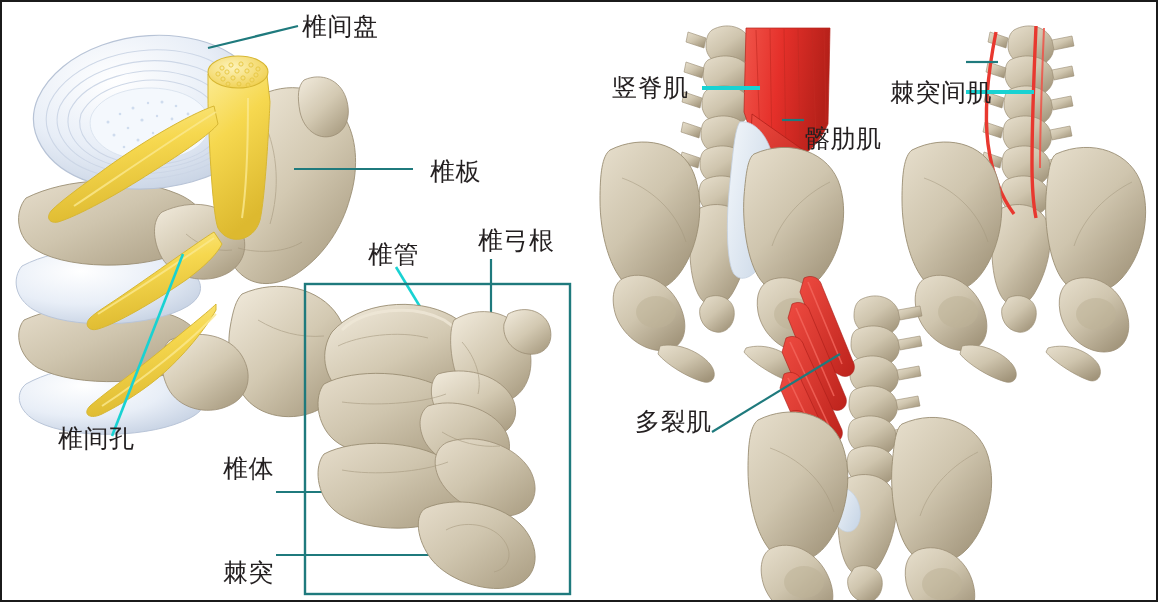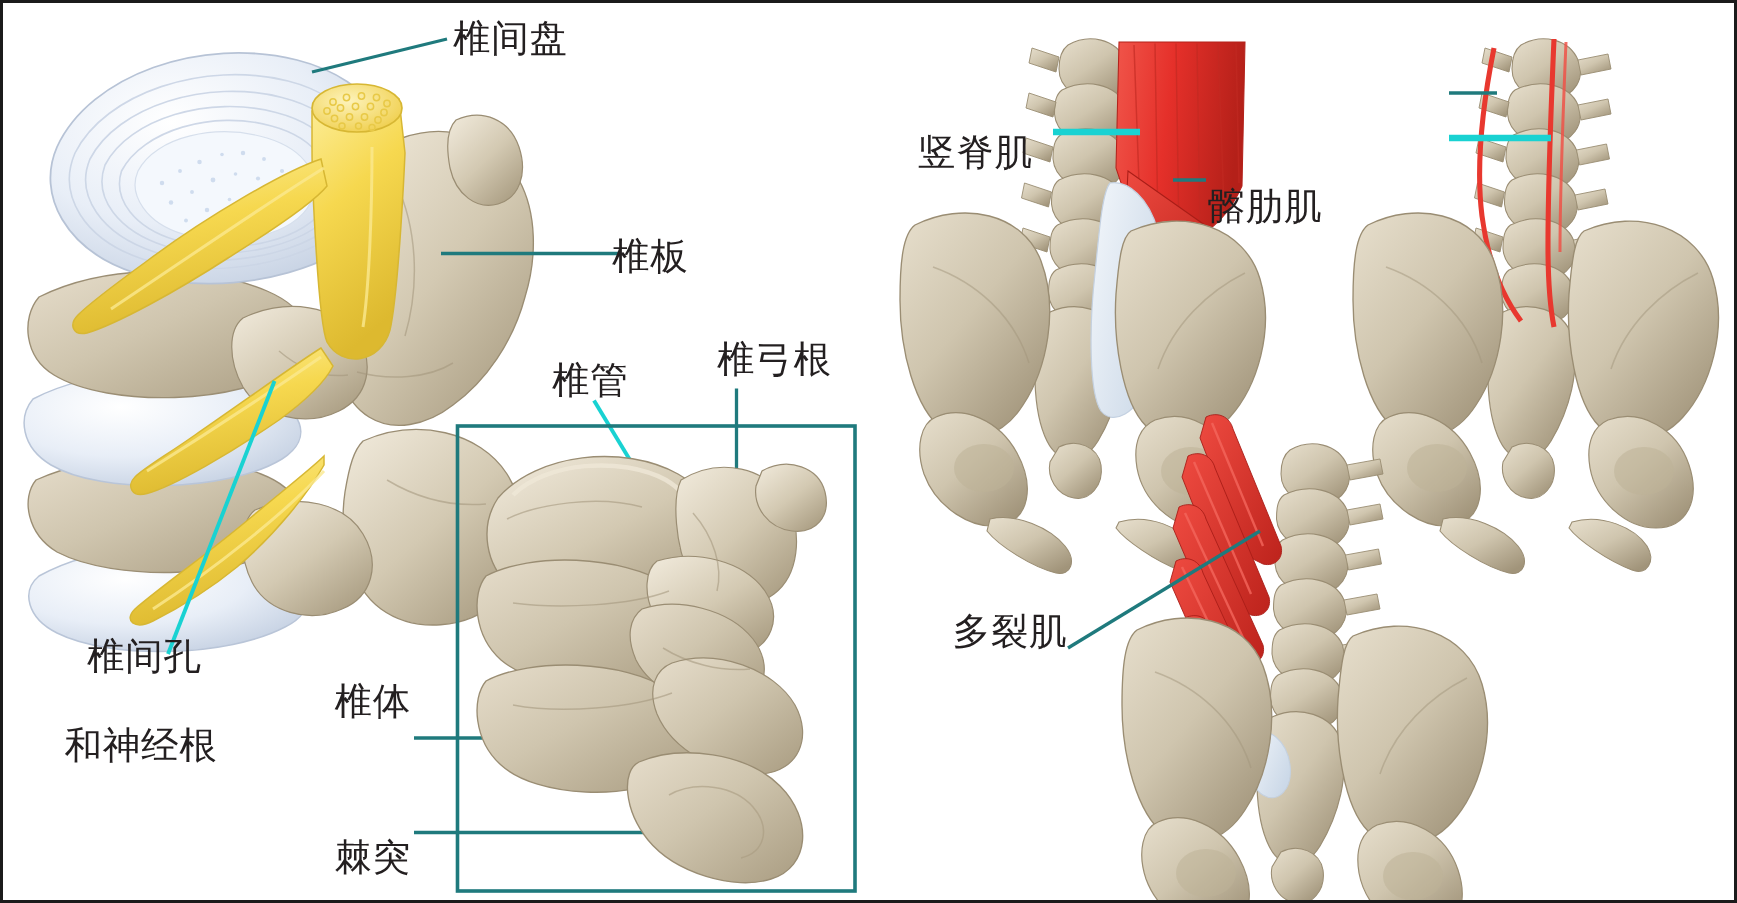--- a/index.html
+++ b/index.html
@@ -262,25 +262,24 @@
           <path d="M340,400 C370,404 418,402 444,392"></path>
           <path d="M340,468 C372,474 420,470 446,460"></path>
           <path d="M460,340 C474,356 480,376 476,392"></path>
           <path d="M440,430 C456,440 478,446 498,444"></path>
           <path d="M336,344 C356,334 396,328 426,336"></path>
         </g>
       </g>
     </svg>
 
     <div class="lbl" style="left:300px;top:10px">椎间盘</div>
-    <div class="lbl" style="left:406px;top:155px">椎板</div>
+    <div class="lbl" style="left:428px;top:155px">椎板</div>
     <div class="lbl" style="left:366px;top:238px">椎管</div>
     <div class="lbl" style="left:476px;top:224px">椎弓根</div>
     <div class="lbl" style="left:56px;top:422px">椎间孔</div>
-    <div class="lbl" style="left:41px;top:481px">和神经根</div>
     <div class="lbl" style="left:221px;top:452px">椎体</div>
     <div class="lbl" style="left:221px;top:556px">棘突</div>
   </div>
 
   <div class="panel" id="panel-right">
 
     <svg class="art" width="566" height="602" viewBox="0 0 566 602">
       <defs>
         <linearGradient id="pelG" x1="0" y1="0" x2="0.8" y2="1">
           <stop offset="0%" stop-color="#e7dfcd"></stop>
@@ -489,18 +488,19 @@
         <path class="lead-dark" d="M188,118 L210,118"></path>
 
         <path class="lead-dark" d="M372,60 L404,60"></path>
 
         <path class="lead-cyan" d="M372,90 L440,90"></path>
 
         <path class="lead-dark" d="M118,430 L246,352"></path>
       </g>
     </svg>
 
-    <div class="lbl" style="left:18px;top:86px">竖脊肌</div>
+    <div class="lbl" style="left:18px;top:71px">竖脊肌</div>
     <div class="lbl" style="left:211px;top:122px">髂肋肌</div>
+    <div class="lbl" style="left:296px;top:76px">棘突间肌</div>
     <div class="lbl" style="left:41px;top:405px">多裂肌</div>
   </div>
 
 </div>
 
 </body></html>

